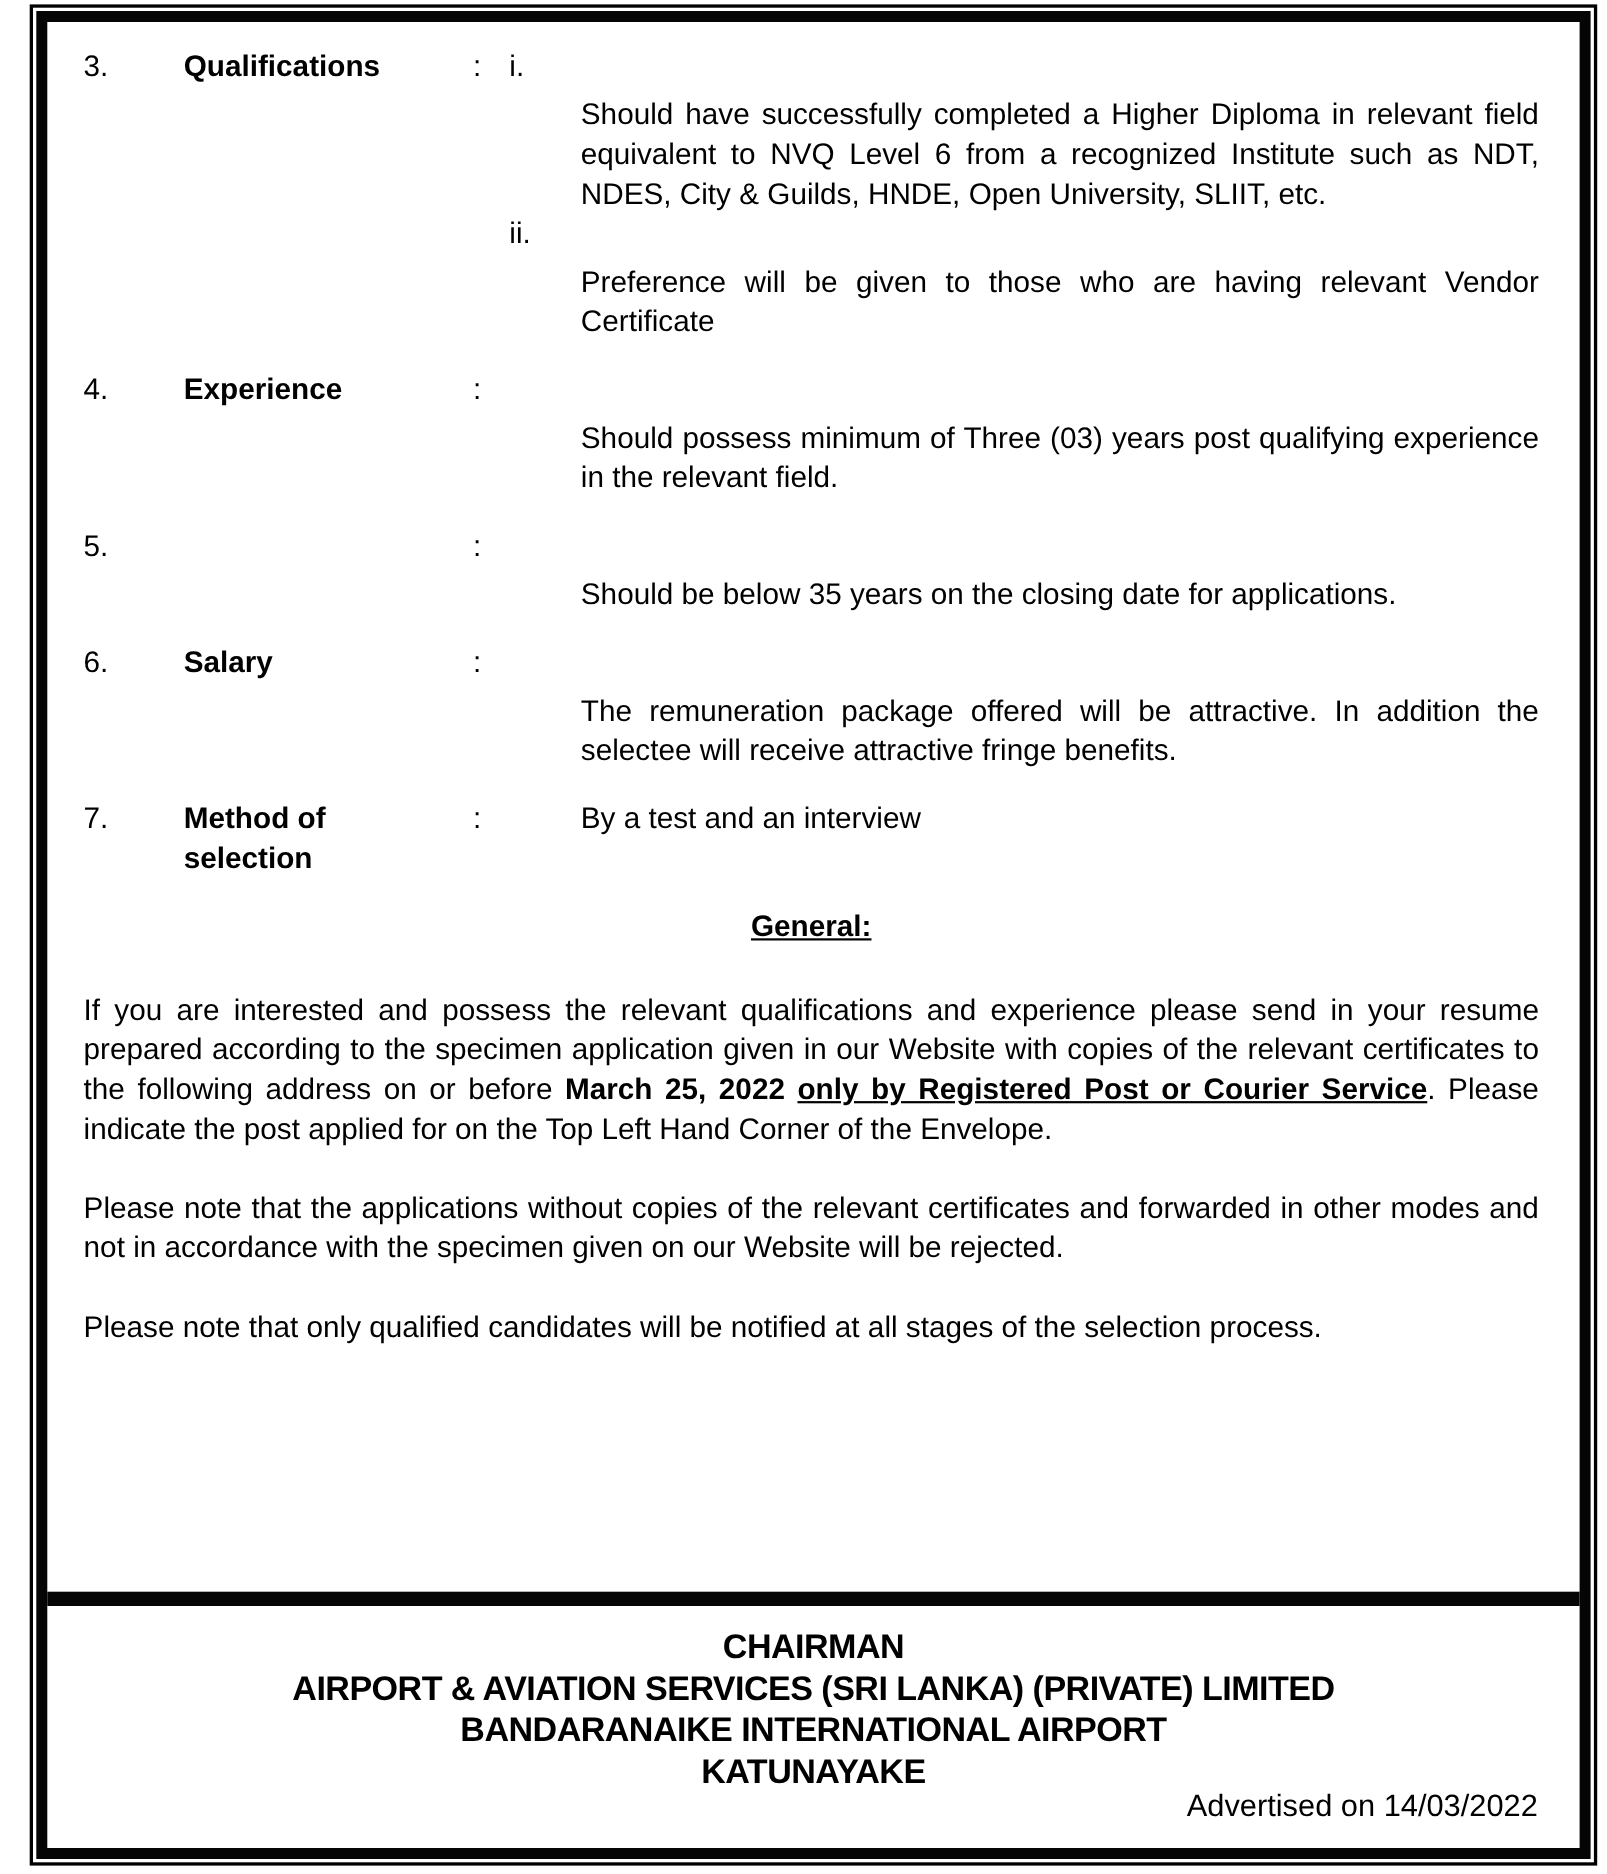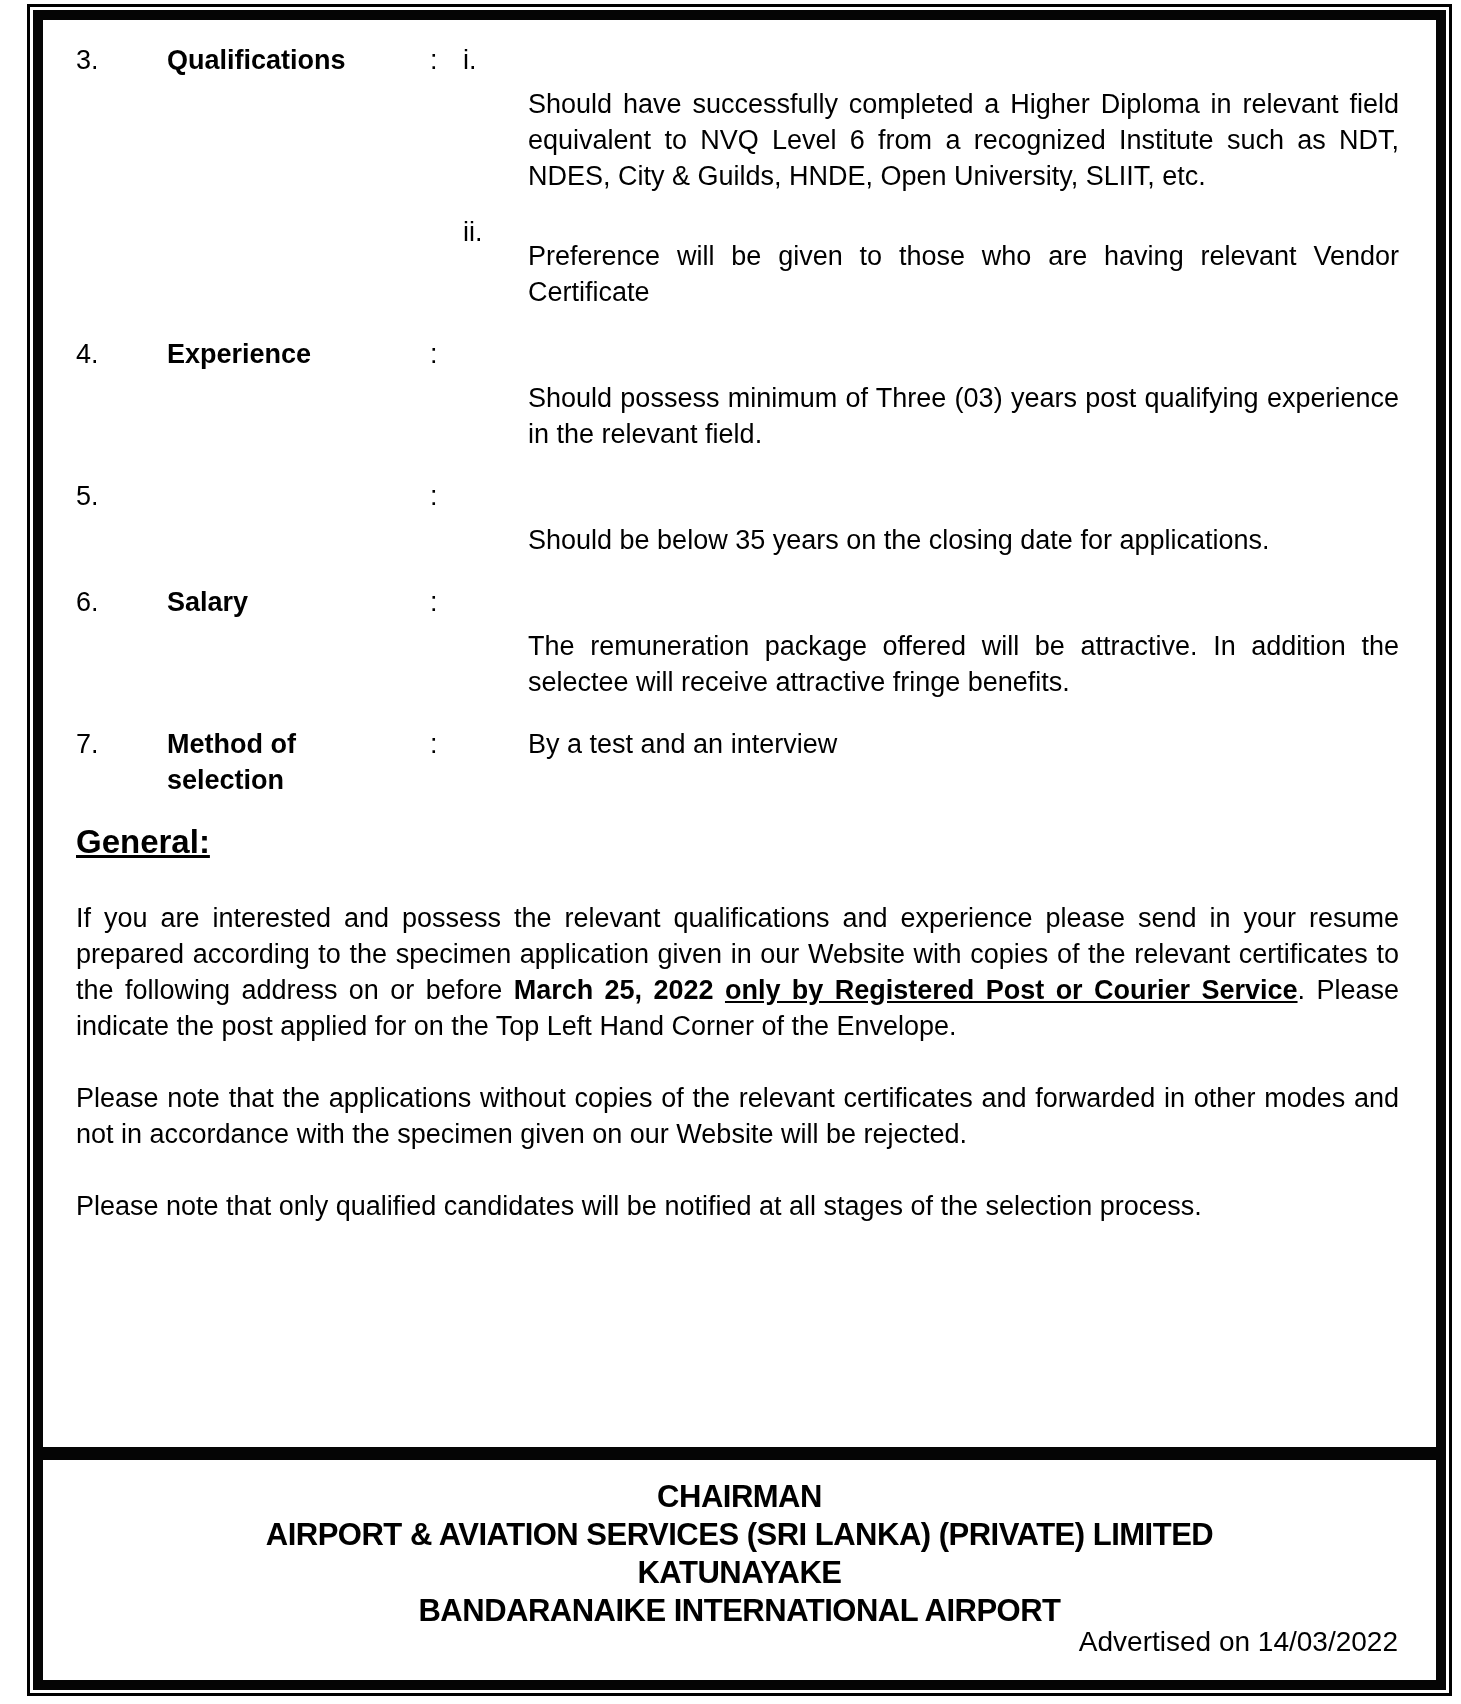--- a/index.html
+++ b/index.html
@@ -40,30 +40,31 @@
     display: grid;
     grid-template-columns: 62px 292px 33px 65px 1fr;
     align-items: start;
     margin-bottom: 26px;
   }
   .cell-num   { grid-column: 1; grid-row: 1; }
   .cell-label { grid-column: 2; grid-row: 1; font-weight: bold; margin-left: 29px; }
   .cell-colon { grid-column: 3; grid-row: 1; }
   .cell-marker{ grid-column: 4; grid-row: 1; }
   .cell-text  { grid-column: 5; grid-row: 1; }
-  .row2-marker{ grid-column: 4; grid-row: 2; margin-top: 20px; }
+  .row2-marker{ grid-column: 4; grid-row: 2; }
   .row2-text  { grid-column: 5; grid-row: 2; margin-top: 20px; }
   .just { text-align: justify; margin-top: 44px; }
   .label-2line { max-width: 170px; }
   
   .general-heading {
-    font-size: 33px;
+    font-size: 27px;
     font-weight: bold;
     text-decoration: underline;
     margin: 24px 0 40px 0;
+    text-align: center;
   }
   .para { margin-bottom: 36px; text-align: justify; }
   .para-bold { font-weight: normal; }
   .seg-bold { font-weight: bold; }
   .seg-bold-underline { font-weight: bold; text-decoration: underline; }
   
   .divider {
     flex: 0 0 13px;
     height: 13px;
     background: #050505;
@@ -143,20 +144,20 @@
 
         <p class="para para-bold">Please note that only qualified candidates will be notified at all stages of the selection process.</p>
 
       </div>
 
       <div class="divider"></div>
 
       <div class="footer">
         <div class="footer-line">CHAIRMAN</div>
         <div class="footer-line">AIRPORT &amp; AVIATION SERVICES (SRI LANKA) (PRIVATE) LIMITED</div>
+        <div class="footer-line">BANDARANAIKE INTERNATIONAL AIRPORT</div>
         <div class="footer-line">KATUNAYAKE</div>
-        <div class="footer-line">BANDARANAIKE INTERNATIONAL AIRPORT</div>
         <div class="advertised">Advertised on 14/03/2022</div>
       </div>
 
     </div>
   </div>
 </div>
 
 </body></html>

